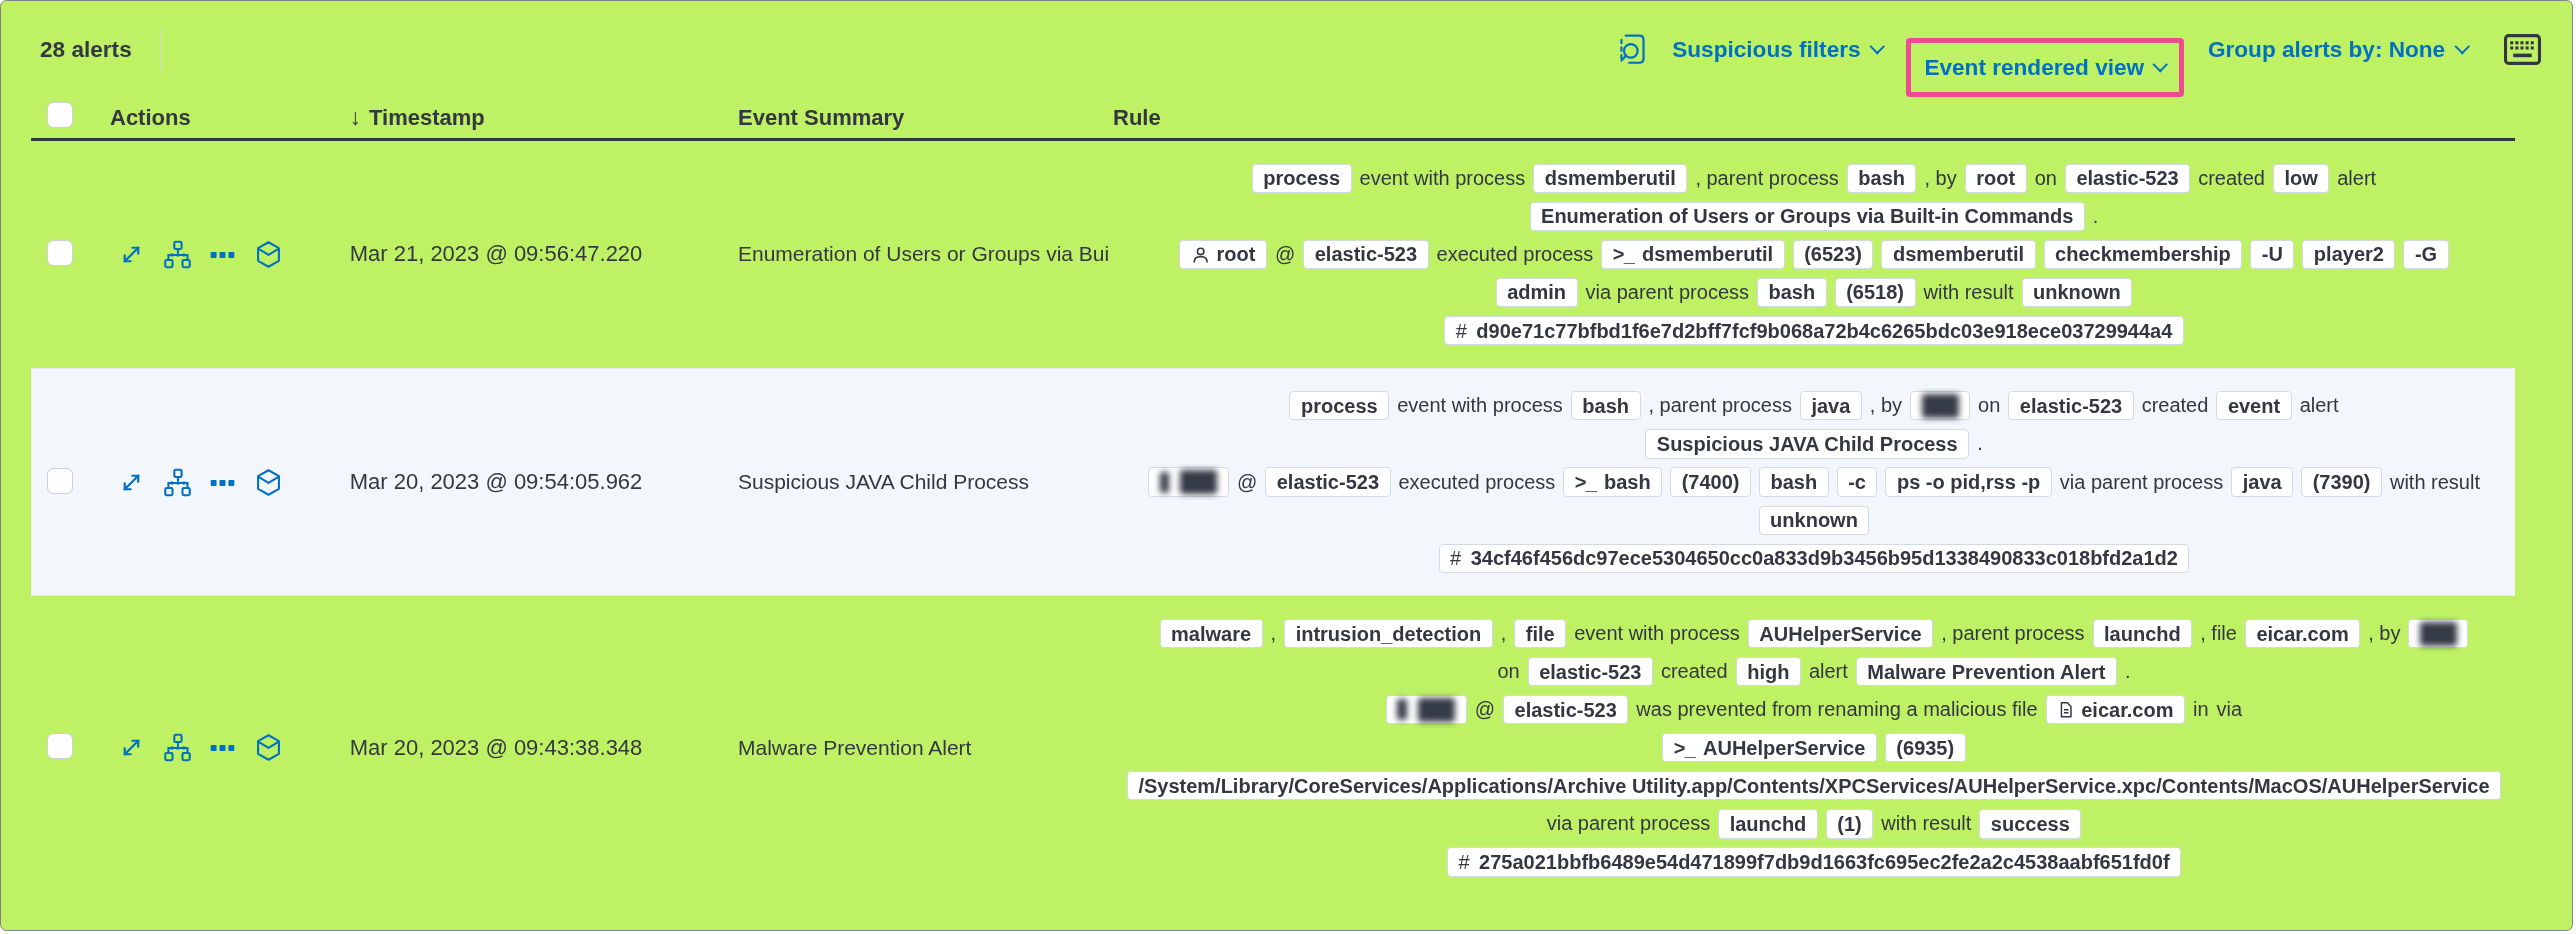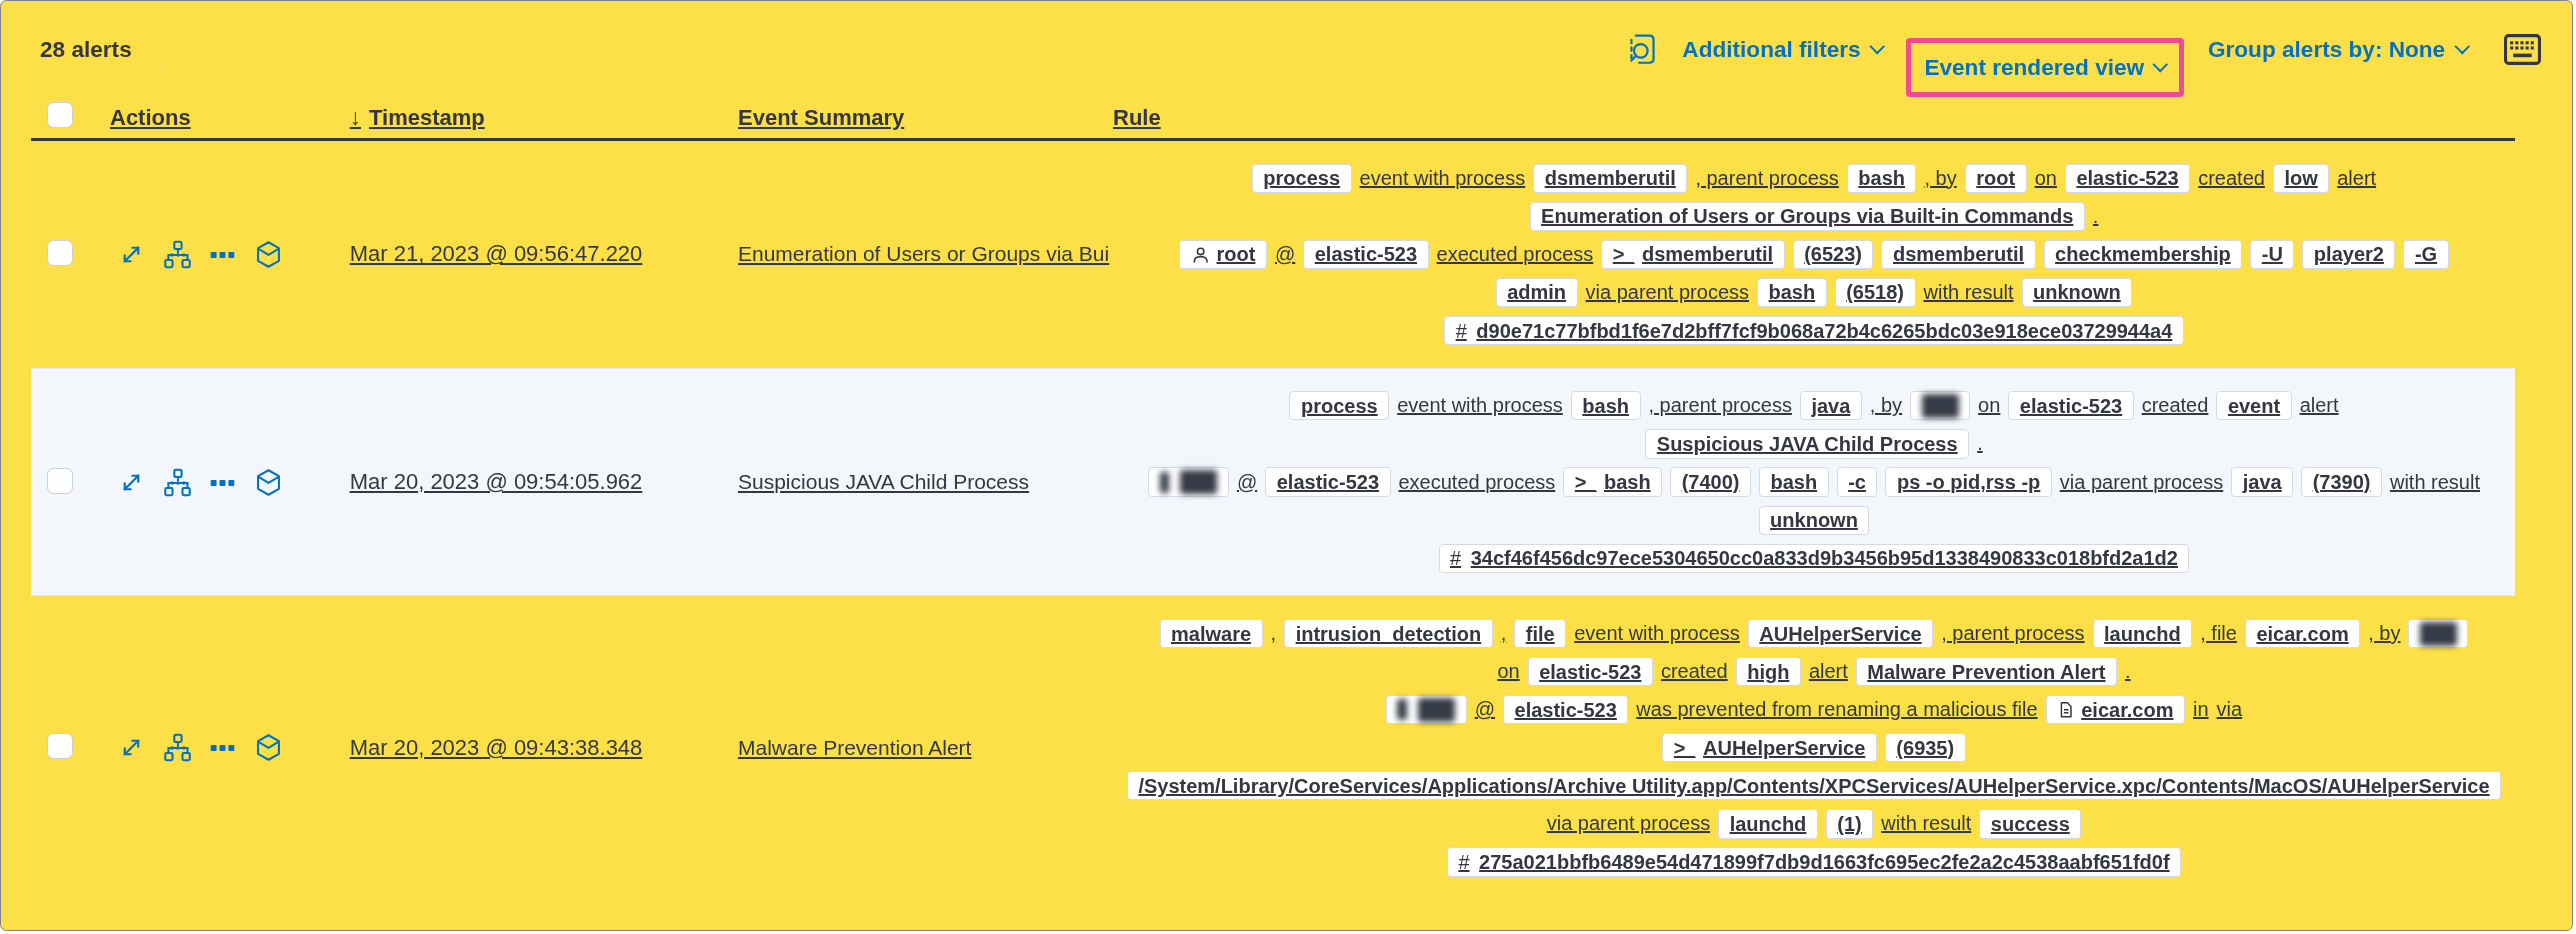--- a/index.html
+++ b/index.html
@@ -5,35 +5,35 @@
   :root{
     --link:#0071c2;
     --ink:#343741;
     --badge-border:#d3dae6;
     --accent:#ed4c92;
     --alt-bg:#f3f6fb;
   }
   *{box-sizing:border-box;}
   html,body{margin:0;padding:0;background:#fff;}
   body{font-family:"Liberation Sans","DejaVu Sans",sans-serif;color:var(--ink);}
-  .page{position:relative;width:2573px;height:931px;border:1.6px solid #828282;border-radius:6.4px;background:#fde047;overflow:hidden;}
+  .page{position:relative;width:2573px;height:931px;border:1.6px solid #828282;border-radius:6.4px;background:#bef264;overflow:hidden;}
 
   
   .toolbar{display:flex;align-items:center;height:97px;padding:0 31px 0 39px;}
   .alert-count{font-size:22.6px;font-weight:700;white-space:nowrap;}
   .tb-divider{width:1.6px;height:43px;background:#d3dae6;margin-left:29px;}
   .tb-right{margin-left:auto;display:flex;align-items:center;gap:24px;}
   .tb-link{display:flex;align-items:center;color:var(--link);font-size:22.6px;font-weight:600;white-space:nowrap;cursor:pointer;background:none;border:none;font-family:inherit;padding:0;}
   .chev{width:10.5px;height:10.5px;border-right:2.8px solid currentColor;border-bottom:2.8px solid currentColor;transform:rotate(45deg);display:inline-block;margin-left:11.3px;margin-top:-6.4px;}
   .annotation{border:5.6px solid var(--accent);border-radius:4px;padding:11.3px 13px;display:flex;align-items:center;margin-top:36px;}
   .icon-btn{background:none;border:none;padding:0;cursor:pointer;display:flex;align-items:center;}
   .kbd-btn{margin-left:13px;}
 
   
-  .table{margin:0 57px 0 30px;text-decoration:underline;}
+  .table{margin:0 57px 0 30px;}
   .thead{display:grid;grid-template-columns:63px 246px 398px 375px 1fr;align-items:center;height:43px;border-bottom:3.2px solid var(--ink);font-size:22px;font-weight:700;}
   .th{white-space:nowrap;}
   .th-check{padding-left:16px;}
   .th-actions{padding-left:16px;}
   .th-time{display:flex;align-items:center;padding-left:9.7px;}
   .sort-arrow{font-size:22.6px;font-weight:400;margin-right:8px;}
   .trow{display:grid;grid-template-columns:63px 246px 398px 375px 1fr;align-items:center;padding:22.6px 0;border-top:1.6px solid #e6ebf2;}
   .trow:first-child{border-top:none;}
   .trow.alt{background:var(--alt-bg);}
   .cell{min-width:0;}
@@ -67,21 +67,21 @@
       <button class="icon-btn" title="Inspect">
         <svg viewBox="0 0 36 40" width="31" height="34" fill="none" stroke="#0071c2" stroke-width="2.6" stroke-linecap="round">
           <path d="M10 3 H26 Q31 3 31 8 V30 Q31 35 26 35 H14"></path>
           <path d="M5 8 V30" stroke-dasharray="4 5"></path>
           <circle cx="16" cy="21" r="8"></circle>
           <path d="M10.5 26.5 L5 32.5"></path>
         </svg>
       </button>
 
       <button class="tb-link">
-        <span>Additional filters</span>
+        <span>Suspicious filters</span>
         <span class="chev"></span>
       </button>
 
       <span class="annotation">
         <button class="tb-link">
           <span>Event rendered view</span>
           <span class="chev"></span>
         </button>
       </span>
 

